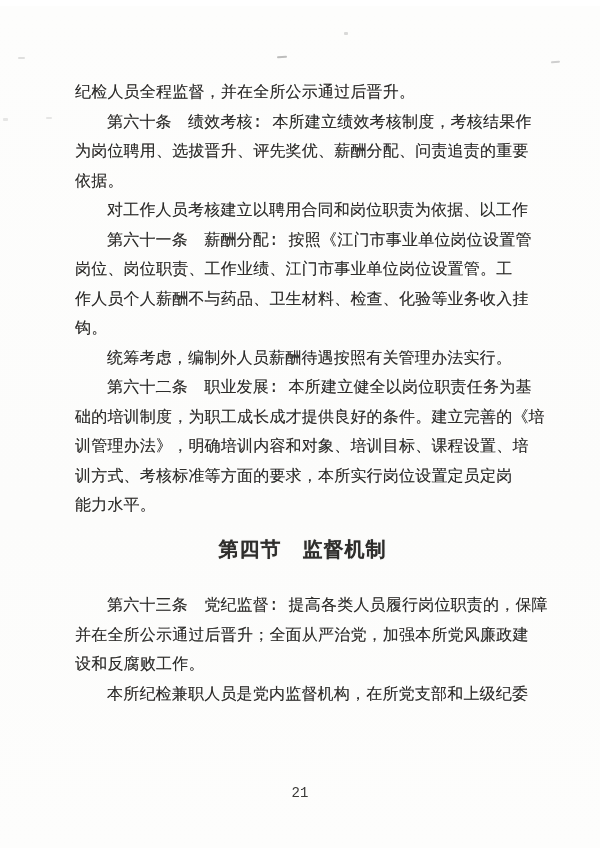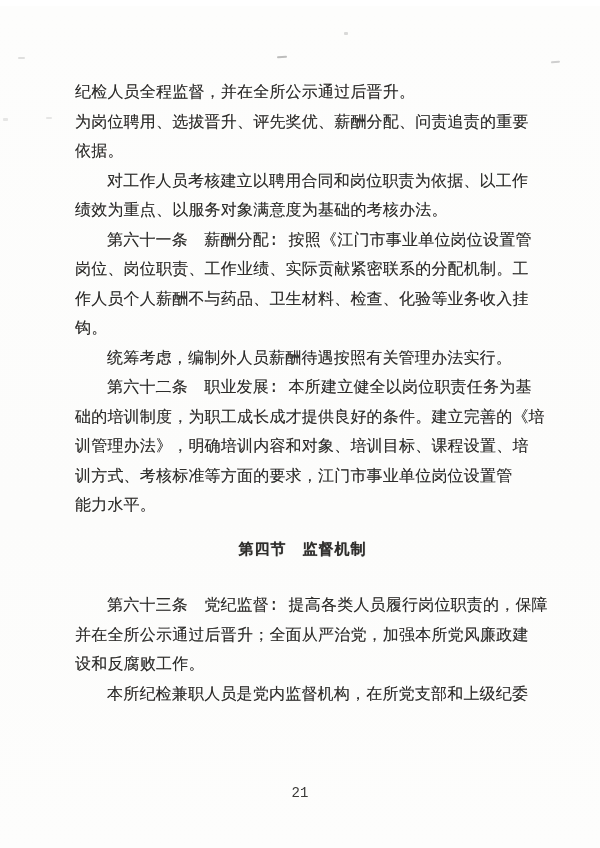--- a/index.html
+++ b/index.html
@@ -29,21 +29,21 @@
   .line {
     white-space: nowrap;
     letter-spacing: 0.2px;
   }
   .line.indent {
     text-indent: 32px;
   }
   .section-heading {
     text-align: center;
     font-weight: bold;
-    font-size: 15px;
+    font-size: 20px;
     line-height: 29.5px;
     margin-top: 14px;
     margin-bottom: 27px;
     letter-spacing: 1px;
     text-shadow: 0 0 0.7px rgba(30,30,30,0.6);
   }
   .page-number {
     position: absolute;
     left: 0;
     right: 0;
@@ -72,33 +72,33 @@
 
   <span class="speck s1"></span>
   <span class="speck s2"></span>
   <span class="speck s3"></span>
   <span class="speck s4"></span>
   <span class="speck s5"></span>
   <span class="speck s6"></span>
 
   <div class="textblock">
     <div class="line">纪检人员全程监督，并在全所公示通过后晋升。</div>
+    <div class="line indent">第六十条　绩效考核: 本所建立绩效考核制度，考核结果作</div>
     <div class="line">为岗位聘用、选拔晋升、评先奖优、薪酬分配、问责追责的重要</div>
     <div class="line">依据。</div>
     <div class="line indent">对工作人员考核建立以聘用合同和岗位职责为依据、以工作</div>
-    <div class="line">绩效为重点、以服务对象满意度为基础的考核办法。</div>
     <div class="line indent">第六十一条　薪酬分配: 按照《江门市事业单位岗位设置管</div>
-    <div class="line">岗位、岗位职责、工作业绩、实际贡献紧密联系的分配机制。工</div>
+    <div class="line">岗位、岗位职责、工作业绩、江门市事业单位岗位设置管。工</div>
     <div class="line">作人员个人薪酬不与药品、卫生材料、检查、化验等业务收入挂</div>
     <div class="line">钩。</div>
     <div class="line indent">统筹考虑，编制外人员薪酬待遇按照有关管理办法实行。</div>
     <div class="line indent">第六十二条　职业发展: 本所建立健全以岗位职责任务为基</div>
     <div class="line">础的培训制度，为职工成长成才提供良好的条件。建立完善的《培</div>
     <div class="line">训管理办法》，明确培训内容和对象、培训目标、课程设置、培</div>
-    <div class="line">训方式、考核标准等方面的要求，江门市事业单位岗位设置管</div>
+    <div class="line">训方式、考核标准等方面的要求，本所实行岗位设置定员定岗</div>
     <div class="line">能力水平。</div>
 
     <div class="section-heading">第四节　监督机制</div>
 
     <div class="line indent">第六十三条　党纪监督: 提高各类人员履行岗位职责的，保障</div>
     <div class="line">并在全所公示通过后晋升；全面从严治党，加强本所党风廉政建</div>
     <div class="line">设和反腐败工作。</div>
     <div class="line indent">本所纪检兼职人员是党内监督机构，在所党支部和上级纪委</div>
   </div>
 

